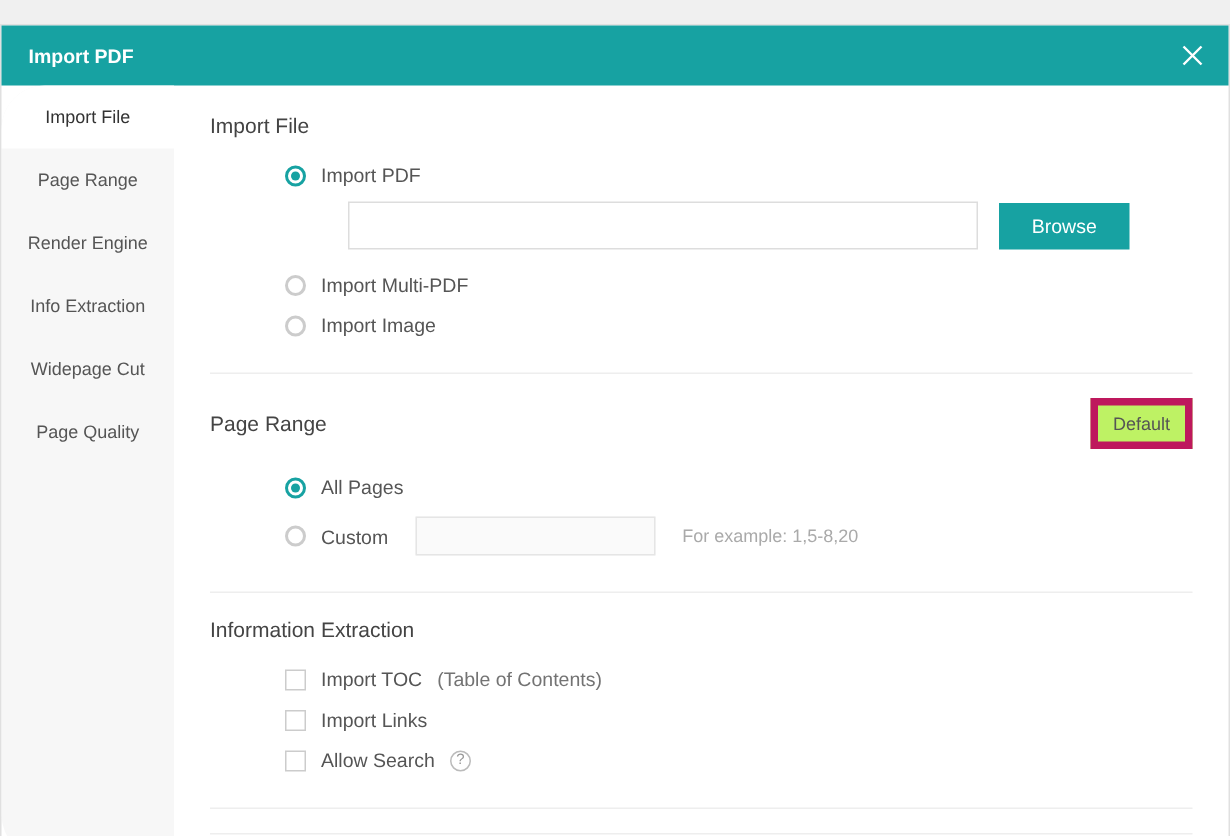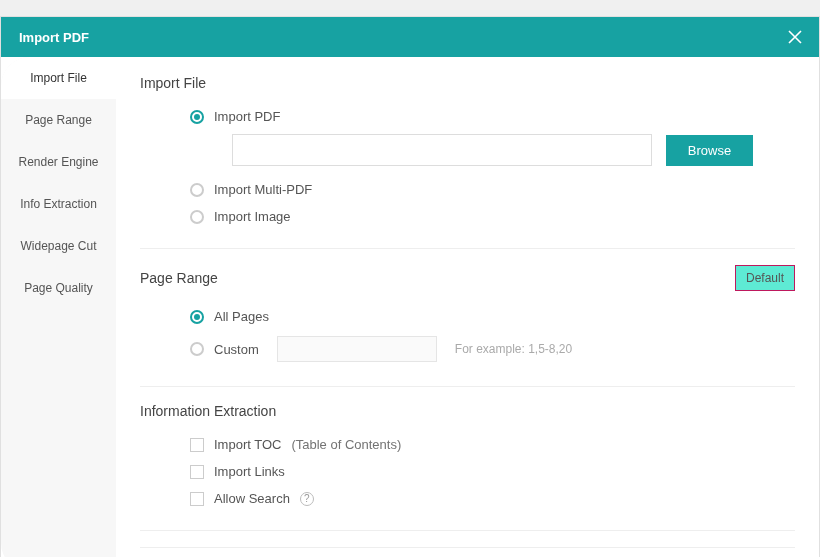--- a/index.html
+++ b/index.html
@@ -11,21 +11,21 @@
 .body { flex: 1; display: flex; overflow: hidden; border-radius: 29px; }
 .sidebar { width: 115px; background: #f7f7f7; display: flex; flex-direction: column; padding-top: 0; }
 .sidebar-item { padding: 14px 8px; text-align: center; font-size: 12px; color: #555; cursor: pointer; }
 .sidebar-item.active { background: #fff; color: #333; }
 .content { flex: 1; padding: 18px 24px 0 24px; overflow-y: auto; display: flex; flex-direction: column; }
 .section { padding-bottom: 18px; border-bottom: 1px solid #eee; margin-bottom: 16px; }
 .section:last-of-type { border-bottom: none; margin-bottom: 0; }
 .section-header { display: flex; align-items: center; justify-content: space-between; margin-bottom: 12px; }
 .section-title { font-size: 14px; color: #444; }
 .section-hint { font-size: 12px; color: #aaa; margin-left: 12px; }
-.default-btn { font-size: 12px; padding: 5px 10px; border: 1px solid #be185d; background: #5eead4; color: #555; cursor: pointer; }
+.default-btn { font-size: 12px; padding: 5px 10px; border: 5px solid #be185d; background: #bef264; color: #555; cursor: pointer; }
 .option-row { display: flex; align-items: center; padding: 6px 0 6px 50px; gap: 10px; }
 .radio { width: 14px; height: 14px; border-radius: 50%; border: 2px solid #ccc; display: inline-flex; align-items: center; justify-content: center; flex-shrink: 0; }
 .radio.checked { border-color: #17a2a2; }
 .radio.checked::after { content: ""; width: 6px; height: 6px; border-radius: 50%; background: #17a2a2; }
 .checkbox { width: 14px; height: 14px; border: 1px solid #ccc; display: inline-block; flex-shrink: 0; }
 .option-label { font-size: 13px; color: #555; }
 .option-sub { font-size: 13px; color: #737373; }
 .path-row { display: flex; align-items: center; padding: 4px 0 10px 50px; gap: 14px; justify-content: center; }
 .path-input { flex: 1; max-width: 420px; height: 32px; border: 1px solid #ddd; padding: 0 8px; font-size: 13px; }
 .browse-btn { background: #17a2a2; color: #fff; border: none; padding: 8px 22px; font-size: 13px; cursor: pointer; }

